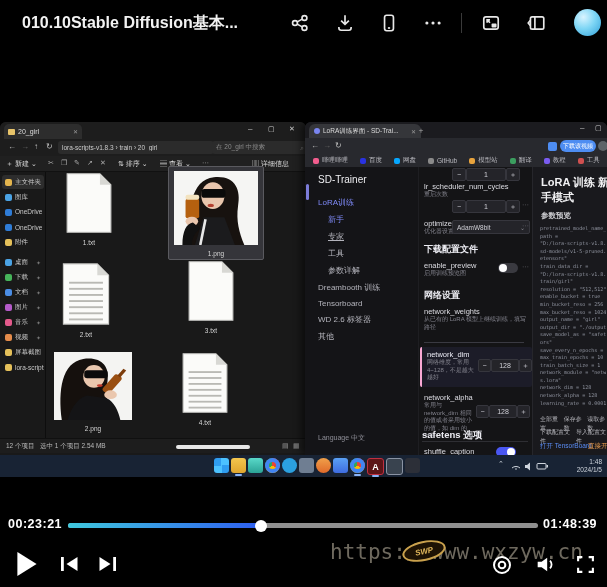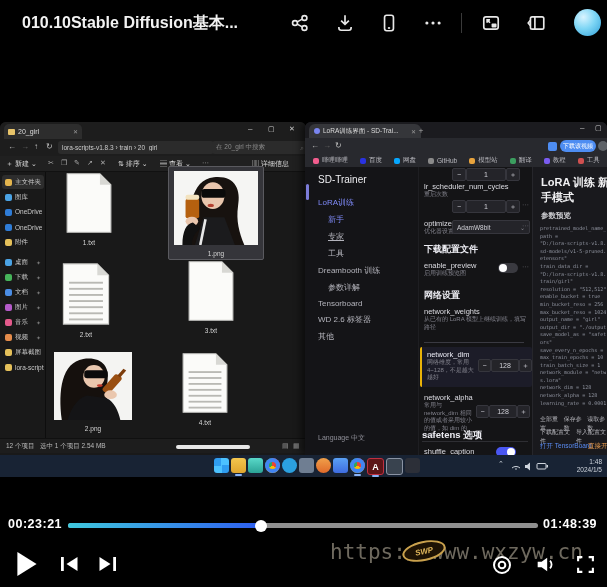--- a/index.html
+++ b/index.html
@@ -363,22 +363,22 @@
 
       <div class="abs" style="left:0;top:45px;width:302px;height:288px;background:#141416;">
 
         <div class="abs" style="left:0;top:0;width:113px;height:288px;background:#141417;border-right:1px solid #1e1e22;">
           <div class="abs" style="left:13px;top:7px;font-size:10px;font-weight:normal;color:#ededf0;">SD-Trainer</div>
           <div class="abs" id="tr-nav" style="left:13px;top:27px;width:96px;">
               <div class="navitem active" style="padding: 3px 0px;">LoRA训练</div>
               <div class="navitem active" style="padding: 3px 0px 3px 10px;">新手</div>
               <div class="navitem" style="padding: 3px 0px 3px 10px; text-decoration: underline;">专家</div>
               <div class="navitem" style="padding: 3px 0px 3px 10px;">工具</div>
+              <div class="navitem" style="padding: 3px 0px 3px 10px;">参数详解</div>
               <div class="navitem" style="padding: 3px 0px;">Dreambooth 训练</div>
-              <div class="navitem" style="padding: 3px 0px 3px 10px;">参数详解</div>
               <div class="navitem" style="padding: 3px 0px;">Tensorboard</div>
               <div class="navitem" style="padding: 3px 0px;">WD 2.6 标签器</div>
               <div class="navitem" style="padding: 3px 0px;">其他</div>
             </div>
           <div class="abs navitem" style="left:13px;top:266px;font-size:7px;color:#8f8f98;">Language 中文</div>
         </div>
 
         <div class="abs" style="left:113px;top:0;width:114px;height:288px;">
 
           <div class="stepbox" style="left:34px;top:1px;width:12px;">−</div>
@@ -408,21 +408,21 @@
             <div class="knob" style="left:1px;"></div>
           </div>
           <div class="abs dots" style="left:104px;top:96px;">⋯</div>
 
           <div class="abs sect" style="left:6px;top:122px;">网络设置</div>
 
           <div class="abs pname" style="left:6px;top:140px;">network_weights</div>
           <div class="abs pdesc" style="left:6px;top:149px;width:102px;">从已有的 LoRA 模型上继续训练，填写路径</div>
           <div class="abs" style="left:6px;top:166px;width:100px;height:9px;border-bottom:1px solid #3a3a42;"></div>
 
-          <div class="abs" style="left:2px;top:180px;width:110px;height:40px;background:#1c1c28;border-left:2px solid #eab308;border-radius:2px;">
+          <div class="abs" style="left:2px;top:180px;width:110px;height:40px;background:#1c1c28;border-left:2px solid #f9a8d4;border-radius:2px;">
             <div class="abs pname" style="left:5px;top:3px;color:#e8e8f2;">network_dim</div>
             <div class="abs pdesc" style="left:5px;top:12px;width:48px;">网络维度，常用 4~128，不是越大越好</div>
             <div class="stepbox" style="left:56px;top:12px;width:11px;">−</div>
             <div class="stepbox" style="left:69px;top:12px;width:26px;">128</div>
             <div class="stepbox" style="left:97px;top:12px;width:11px;">＋</div>
           </div>
 
           <div class="abs pname" style="left:6px;top:226px;">network_alpha</div>
           <div class="abs pdesc" style="left:6px;top:235px;width:48px;">常用与 network_dim 相同的值或者采用较小的值，如 dim 的一半</div>
           <div class="stepbox" style="left:58px;top:238px;width:11px;">−</div>

